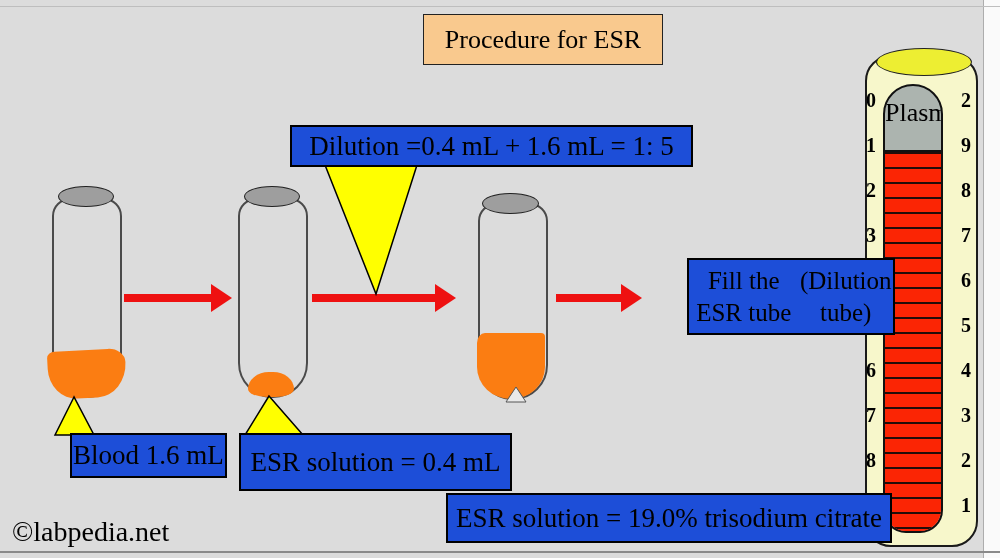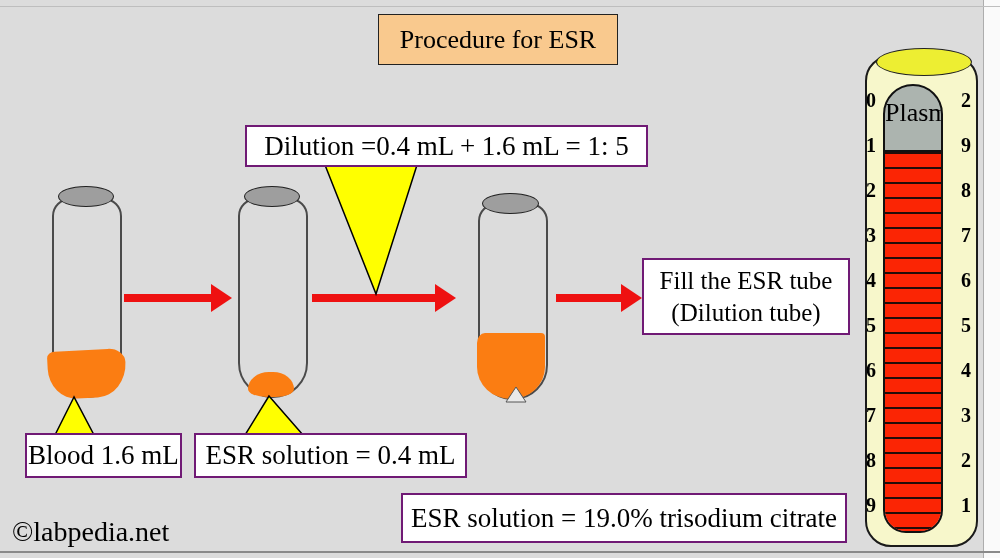--- a/index.html
+++ b/index.html
@@ -8,29 +8,29 @@
     font-family:"Liberation Serif", serif;color:#000;overflow:hidden;
   }
   
   .right-strip{position:absolute;left:983px;top:0;width:17px;height:558px;
     background:#FAFAFA;border-left:1px solid #ADADAD;z-index:1;}
   .top-line{position:absolute;left:0;top:6px;width:1000px;height:1px;background:#BEBEBE;z-index:8;}
   .bottom-line{position:absolute;left:0;top:551px;width:1000px;height:2px;background:#8A8A8A;z-index:8;}
 
   
   .box{position:absolute;display:flex;align-items:center;justify-content:center;
-    text-align:center;box-sizing:border-box;z-index:6;}
-  .yellow{background:#ffffff;border:2px solid #701a75;}
+    text-align:center;box-sizing:border-box;z-index:6;margin-left:45px;}
+  .yellow{background:#1d4ed8;border:2px solid #000000;}
   .title-box{left:378px;top:14px;width:240px;height:51px;background:#F9C98E;
     border:1.5px solid #222;font-size:26px;}
   .dilution-box{left:245px;top:125px;width:403px;height:42px;font-size:27px;}
   .fill-box{left:642px;top:258px;width:208px;height:77px;font-size:25px;
-    flex-direction:column;line-height:1.25;}
+    flex-direction:row;line-height:1.25;}
   .blood-box{left:25px;top:433px;width:157px;height:45px;font-size:27px;}
-  .esrsol-box{left:194px;top:433px;width:273px;height:45px;font-size:27px;}
+  .esrsol-box{left:194px;top:433px;width:273px;height:58px;font-size:27px;}
   .comp-box{left:401px;top:493px;width:446px;height:50px;font-size:27px;}
 
   
   .tube{position:absolute;z-index:2;}
   .tube-body{position:absolute;box-sizing:border-box;border:2px solid #4A4A4A;
     border-radius:18px 18px 35px 35px;background:transparent;}
   .tube-cap{position:absolute;background:#9E9E9E;border:1.5px solid #222;
     border-radius:50%;box-sizing:border-box;}
   .blob{position:absolute;background:#FB7D12;}
   .blob1{left:0px;top:166px;width:78px;height:48px;

